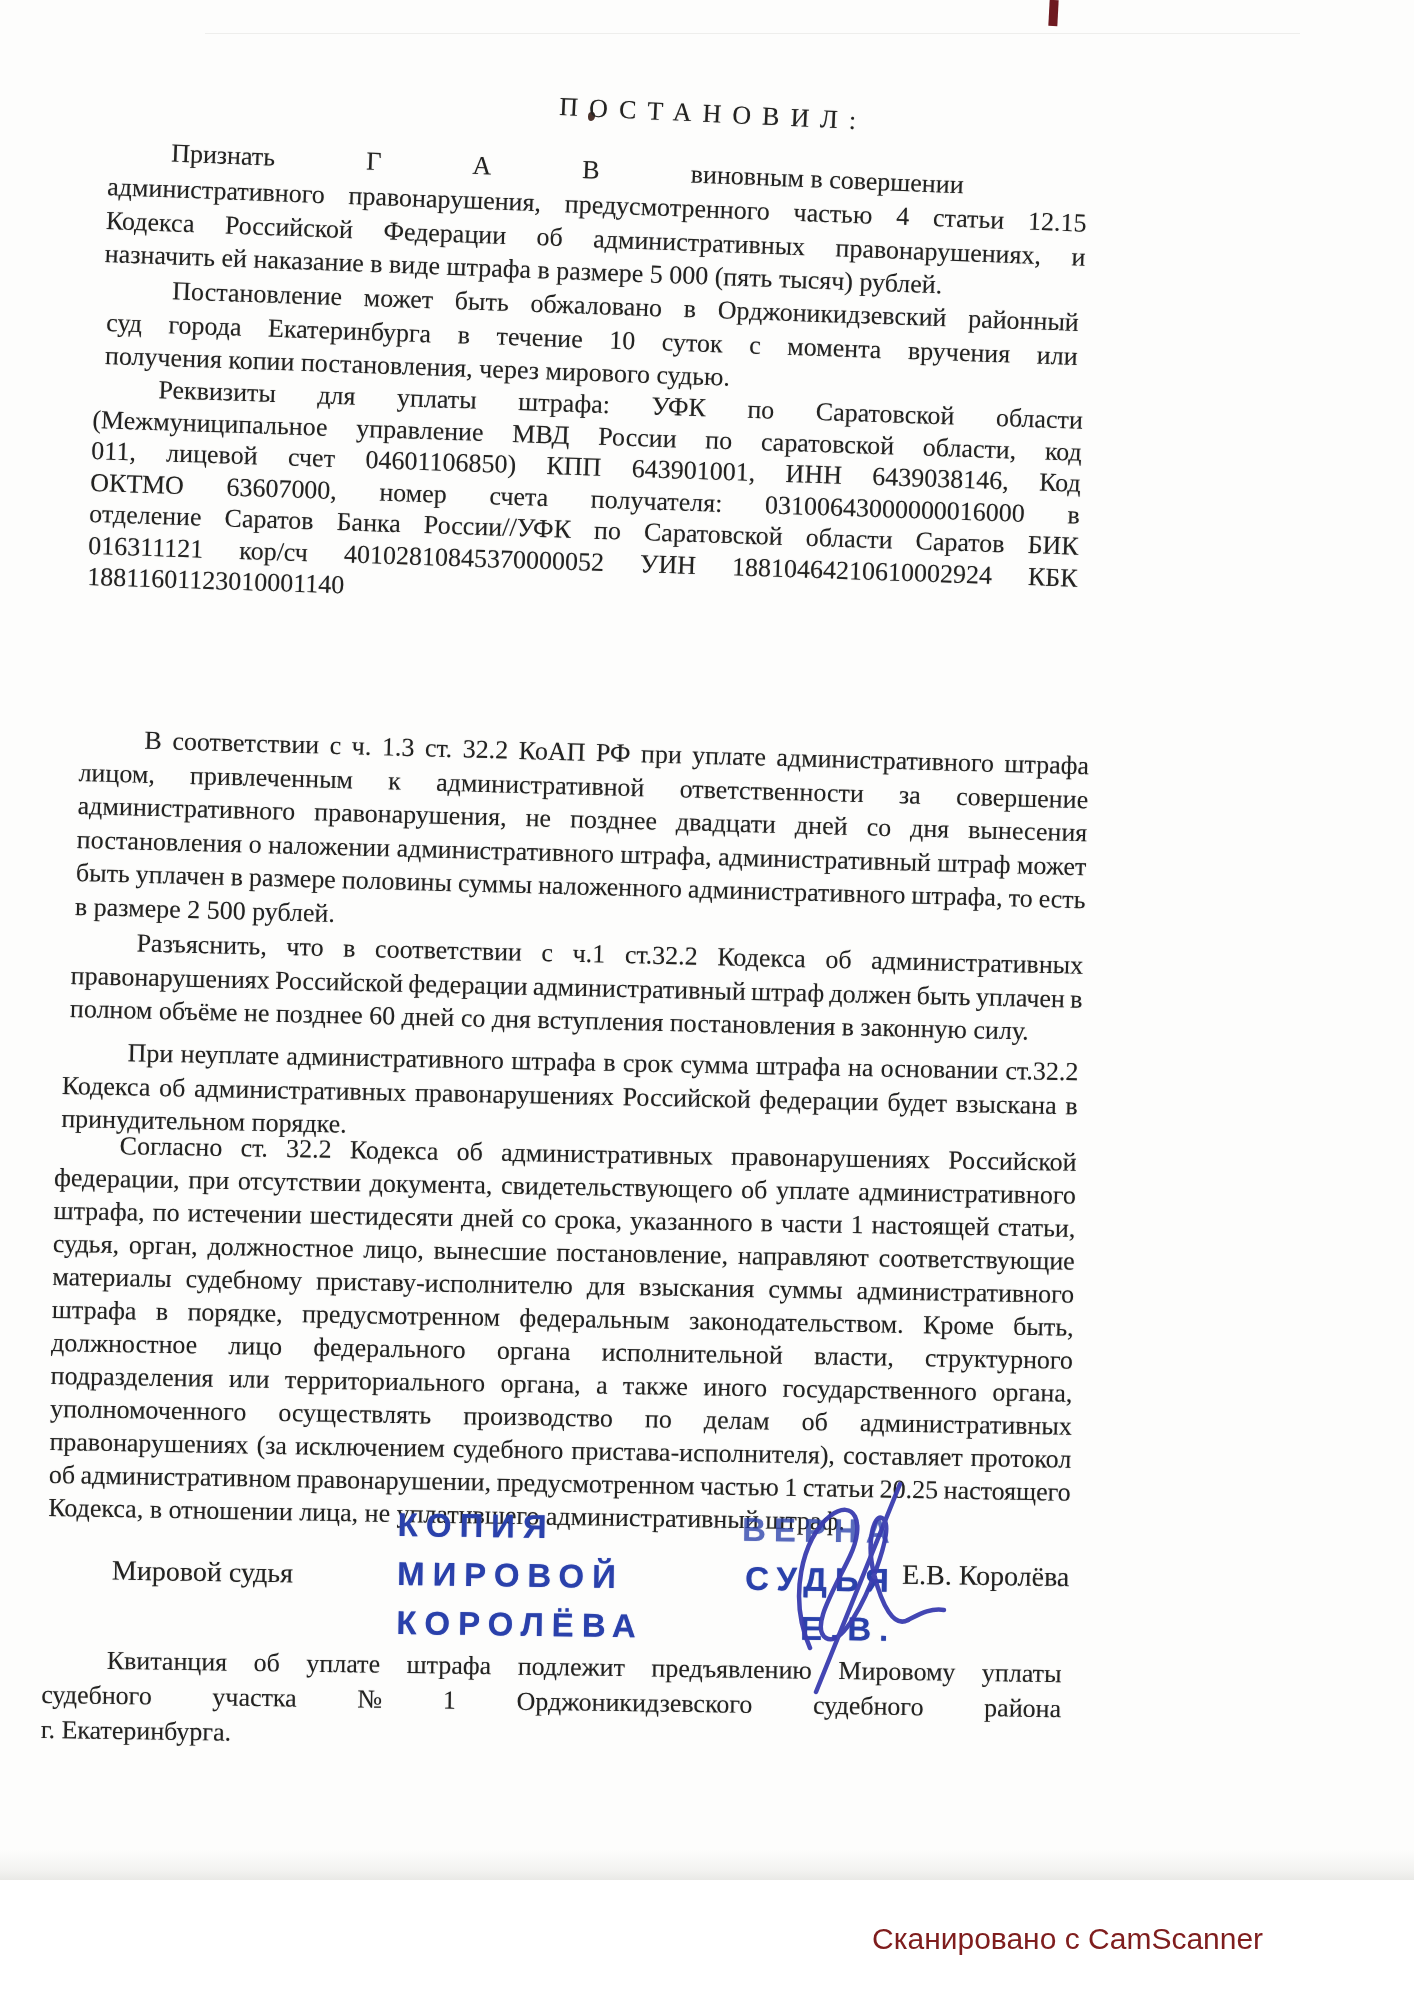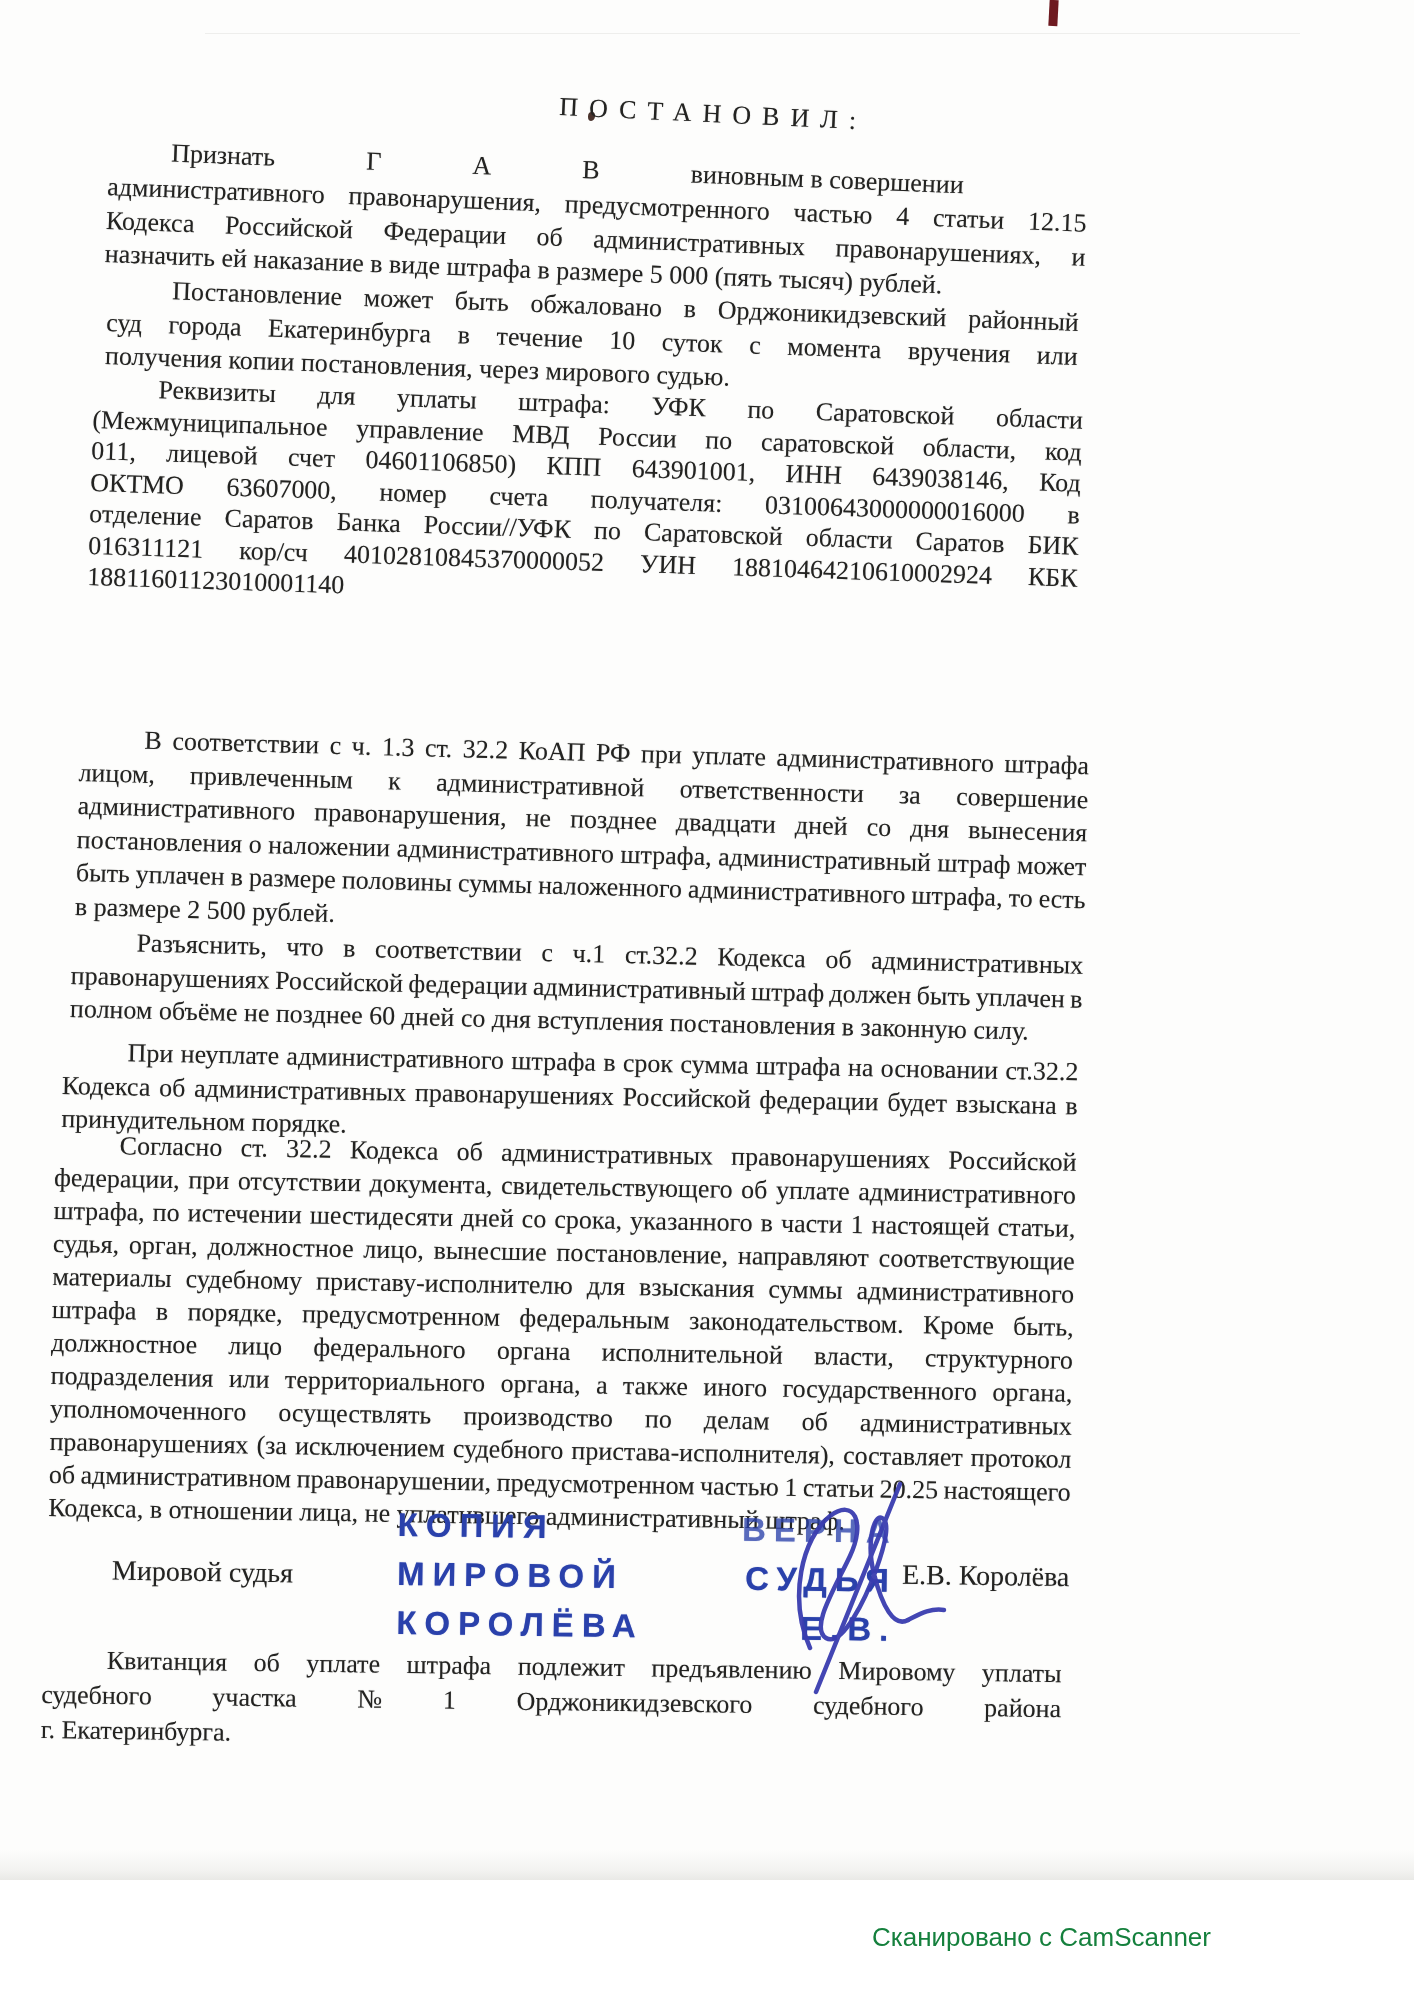--- a/index.html
+++ b/index.html
@@ -24,21 +24,21 @@
   #judge-label{position:absolute;left:112px;top:1556px;font-size:28px;transform:rotate(0.9deg);}
   #judge-name{position:absolute;left:902px;top:1560px;font-size:28px;transform:rotate(0.8deg);}
   #stamp{position:absolute;left:398px;top:1506px;width:500px;transform:rotate(0.8deg);transform-origin:0 0;
         font-family:"Liberation Sans","DejaVu Sans",sans-serif;font-weight:bold;font-size:33px;
         color:#2a41ab;letter-spacing:8px;text-shadow:0 0 1px rgba(42,65,171,0.55);}
   .stamp-line{display:flex;justify-content:space-between;height:49px;}
   .stamp-faded{opacity:0.78;}
   #signature-svg{position:absolute;left:758px;top:1478px;}
 
   #footer-text{position:absolute;left:872px;top:1922px;
-        font-family:"Liberation Sans","DejaVu Sans",sans-serif;font-size:26px;color:#15803d;}
+        font-family:"Liberation Sans","DejaVu Sans",sans-serif;font-size:30px;color:#7f1d1d;}
 </style>
 </head>
 <body>
 
 <div id="page">
   <div id="scan"></div>
   <div id="scan-top-edge"></div>
   <div id="red-mark"></div>
   <div id="speck"></div>
 

